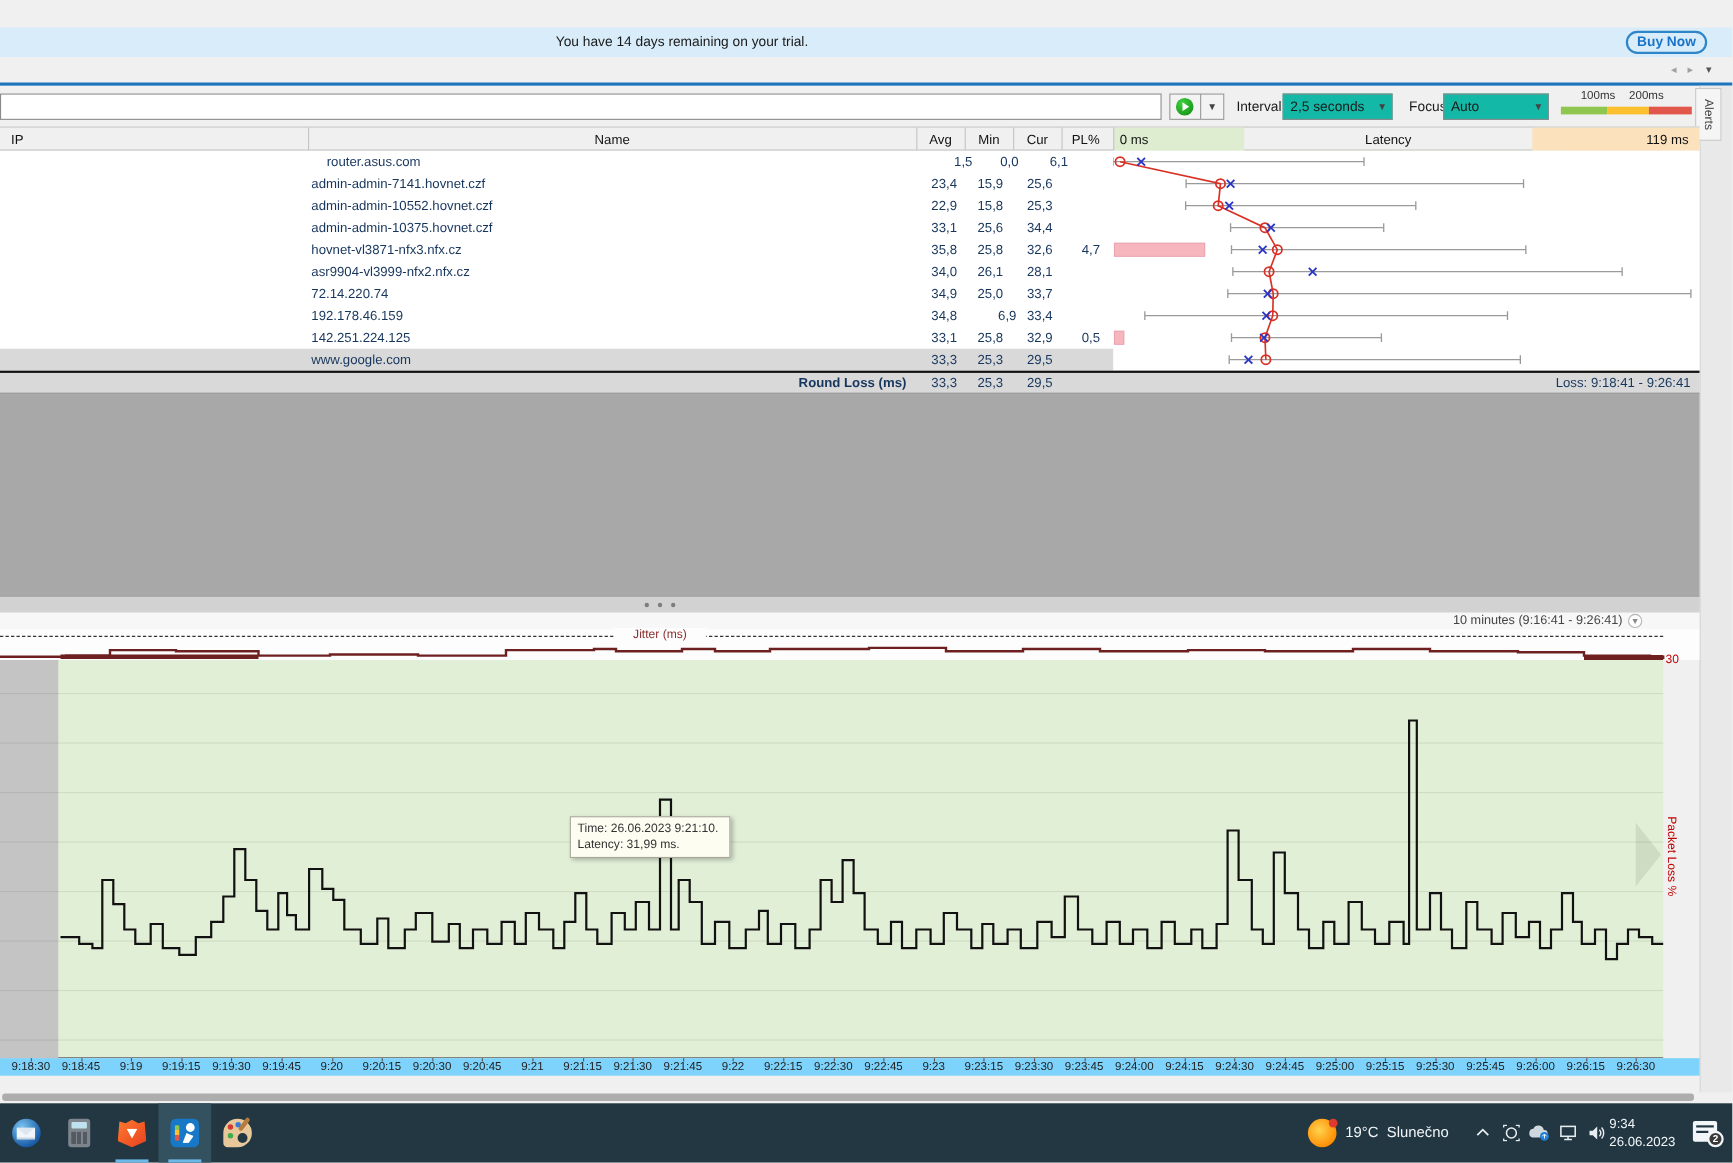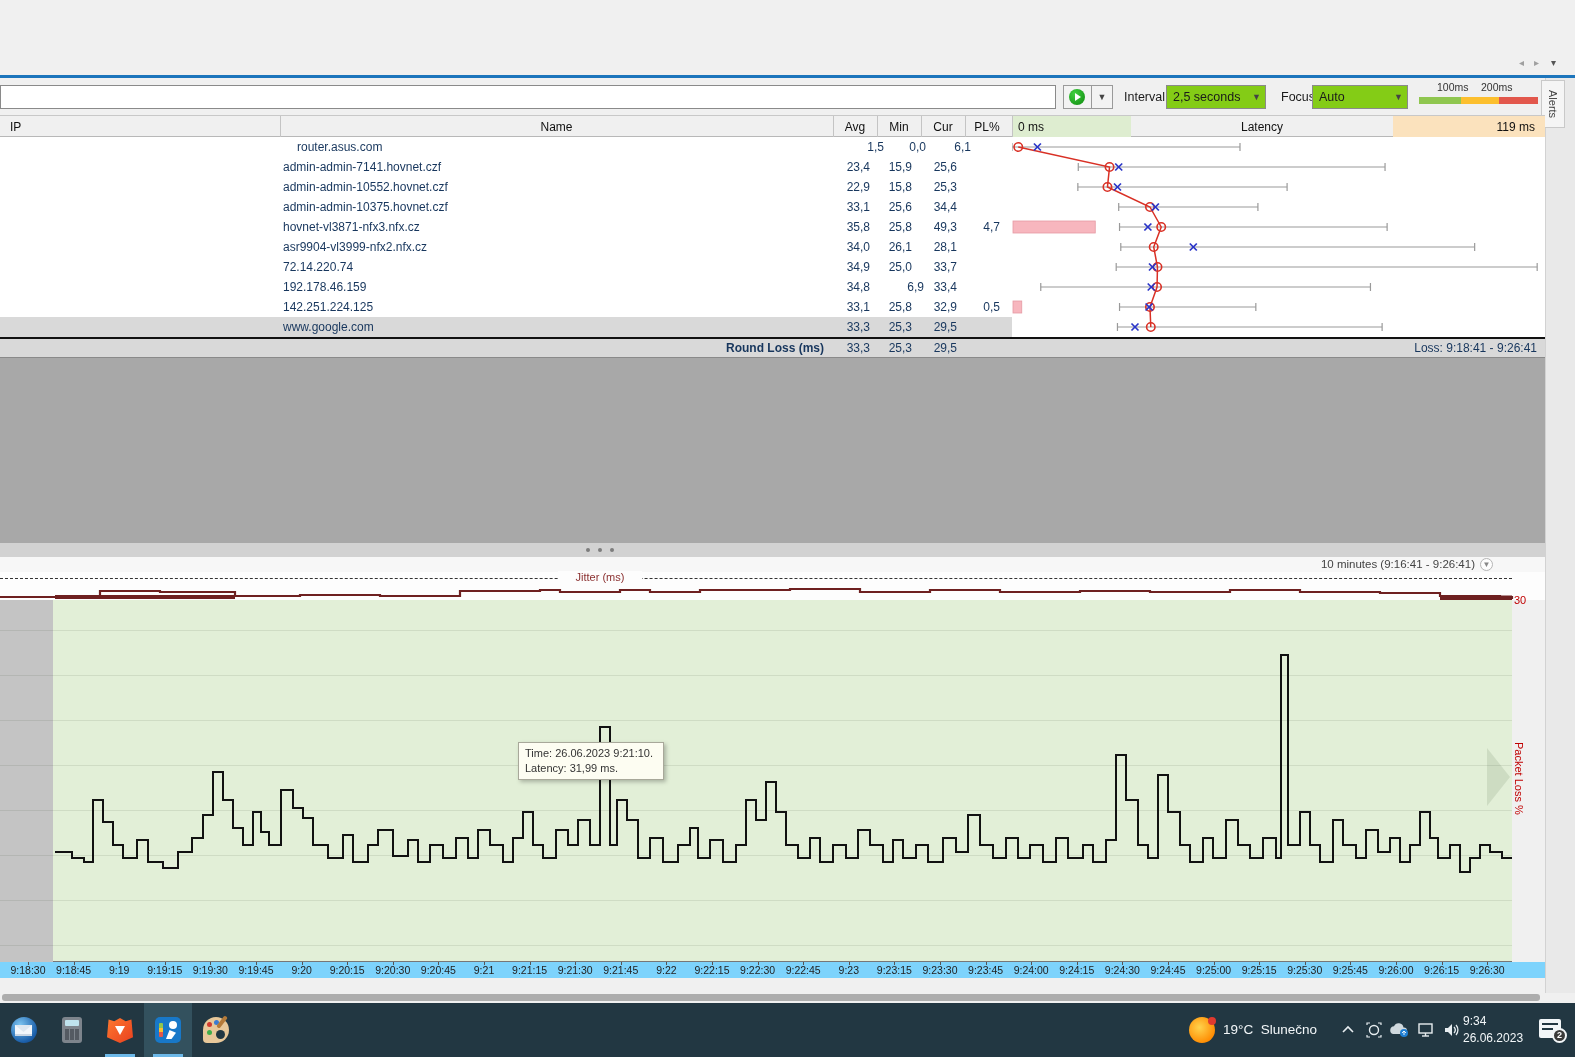--- a/index.html
+++ b/index.html
@@ -24,21 +24,21 @@
   #toolbar { left:0; top:78px; width:1575px; height:37px; background:#f0f0f0; }
   #target-combo { left:0; top:7px; width:1056px; height:24px; background:#fff; border:1px solid #8a8a8a; }
   .tool-btn { top:7px; height:24px; background:#f3f3f3; border:1px solid #9a9a9a; }
   #play-btn { left:1063px; width:29px; }
   #play-dd { left:1091px; width:22px; color:#444; font-size:9px; text-align:center; line-height:22px; }
   #play-glyph { position:absolute; left:5px; top:3px; width:16px; height:16px; border-radius:50%;
                 background:radial-gradient(circle at 35% 30%, #3fcf3f, #0f8a0f); }
   #play-glyph:after { content:""; position:absolute; left:6px; top:4px;
                       border-left:6px solid #fff; border-top:4px solid transparent; border-bottom:4px solid transparent; }
   .tb-label { top:7px; height:24px; line-height:24px; font-size:12.5px; color:#1a1a1a; }
-  .tb-select { top:7px; height:24px; background:#84cc16; border:1px solid #8a8a8a; font-size:12.5px;
+  .tb-select { top:7px; height:24px; background:#14b8a6; border:1px solid #8a8a8a; font-size:12.5px;
                color:#1a1a1a; line-height:22px; padding-left:6px; }
   .tb-select .dd { position:absolute; right:4px; top:0; font-size:9px; color:#444; line-height:22px; }
   #legend-labels span { position:absolute; top:3px; font-size:10.5px; color:#333; }
   .leg-seg { position:absolute; top:19px; height:7px; }
 
   
   #right-rail { left:1545px; top:78px; width:30px; height:915px; background:#e9e9e9; border-left:1px solid #d2d2d2; }
   #alerts-tab { left:1541px; top:80px; width:24px; height:48px; background:#f5f5f5; border:1px solid #c9c9c9;
                 writing-mode:vertical-rl; text-align:center; font-size:11px; color:#444; line-height:22px; }
 
@@ -145,20 +145,24 @@
                   background:#3a3a3a; border:2px solid #f2f6f8; color:#fff; font-size:9px; font-weight:bold;
                   text-align:center; line-height:11px; }
 </style>
 </head>
 <body>
 
 <div id="app">
 
   <div class="abs" id="titlebar"></div>
 
+  <div class="abs" id="trial-banner">
+    <div class="abs" id="trial-text">You have 14 days remaining on your trial.</div>
+    <div class="abs" id="buy-now">Buy Now</div>
+  </div>
 
   <div class="abs" id="nav-strip">
     <span class="abs nav-arrow" style="left:1519px">◂</span>
     <span class="abs nav-arrow" style="left:1534px">▸</span>
     <span class="abs nav-arrow" style="left:1551px;color:#555">▾</span>
   </div>
   <div class="abs" id="blue-rule"></div>
 
   <div class="abs" id="toolbar">
     <div class="abs" id="target-combo"></div>
@@ -233,21 +237,21 @@
         <span class="cell" style="left:283px;width:540px">admin-admin-10375.hovnet.czf</span>
         <span class="cell" style="left:780px;width:90px;text-align:right">33,1</span>
         <span class="cell" style="left:824px;width:88px;text-align:right">25,6</span>
         <span class="cell" style="left:869px;width:88px;text-align:right">34,4</span>
         <span class="cell" style="left:914px;width:86px;text-align:right"></span>
       </div>
       <div class="t-row" style="top: 80px;">
         <span class="cell" style="left:283px;width:540px">hovnet-vl3871-nfx3.nfx.cz</span>
         <span class="cell" style="left:780px;width:90px;text-align:right">35,8</span>
         <span class="cell" style="left:824px;width:88px;text-align:right">25,8</span>
-        <span class="cell" style="left:869px;width:88px;text-align:right">49,3</span>
+        <span class="cell" style="left:869px;width:88px;text-align:right">32,6</span>
         <span class="cell" style="left:914px;width:86px;text-align:right">4,7</span>
       </div>
       <div class="t-row" style="top: 100px;">
         <span class="cell" style="left:283px;width:540px">asr9904-vl3999-nfx2.nfx.cz</span>
         <span class="cell" style="left:780px;width:90px;text-align:right">34,0</span>
         <span class="cell" style="left:824px;width:88px;text-align:right">26,1</span>
         <span class="cell" style="left:869px;width:88px;text-align:right">28,1</span>
         <span class="cell" style="left:914px;width:86px;text-align:right"></span>
       </div>
       <div class="t-row" style="top: 120px;">

